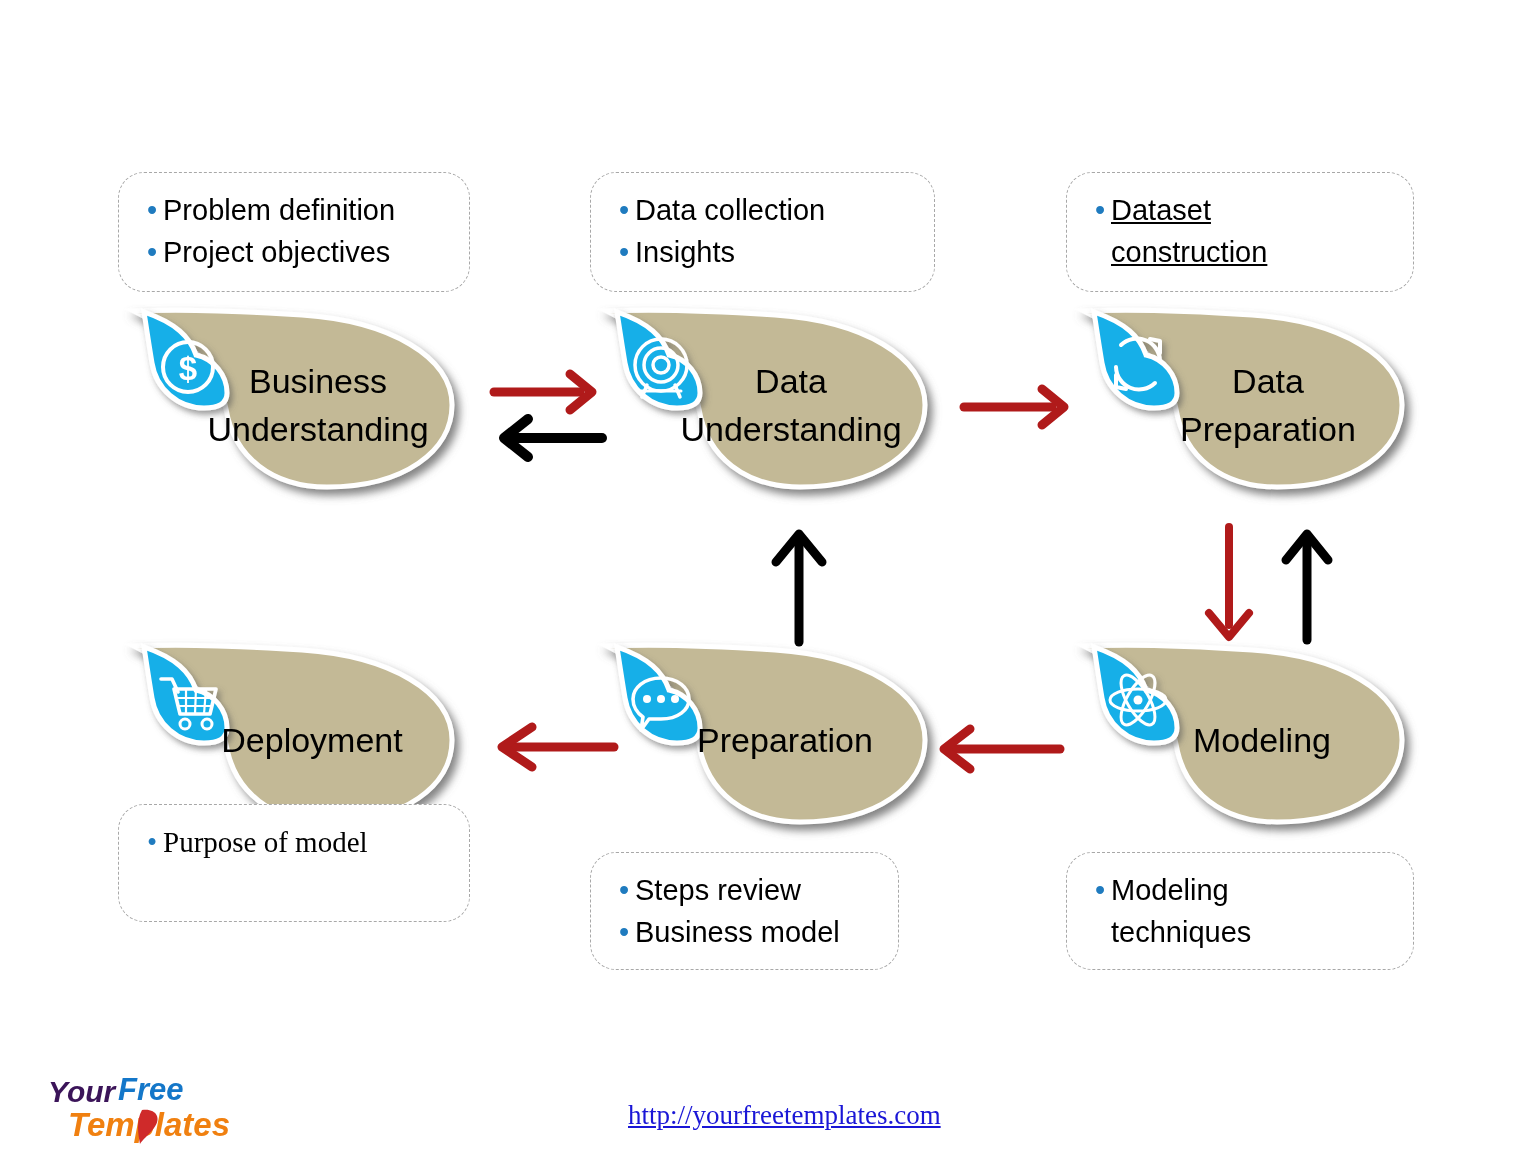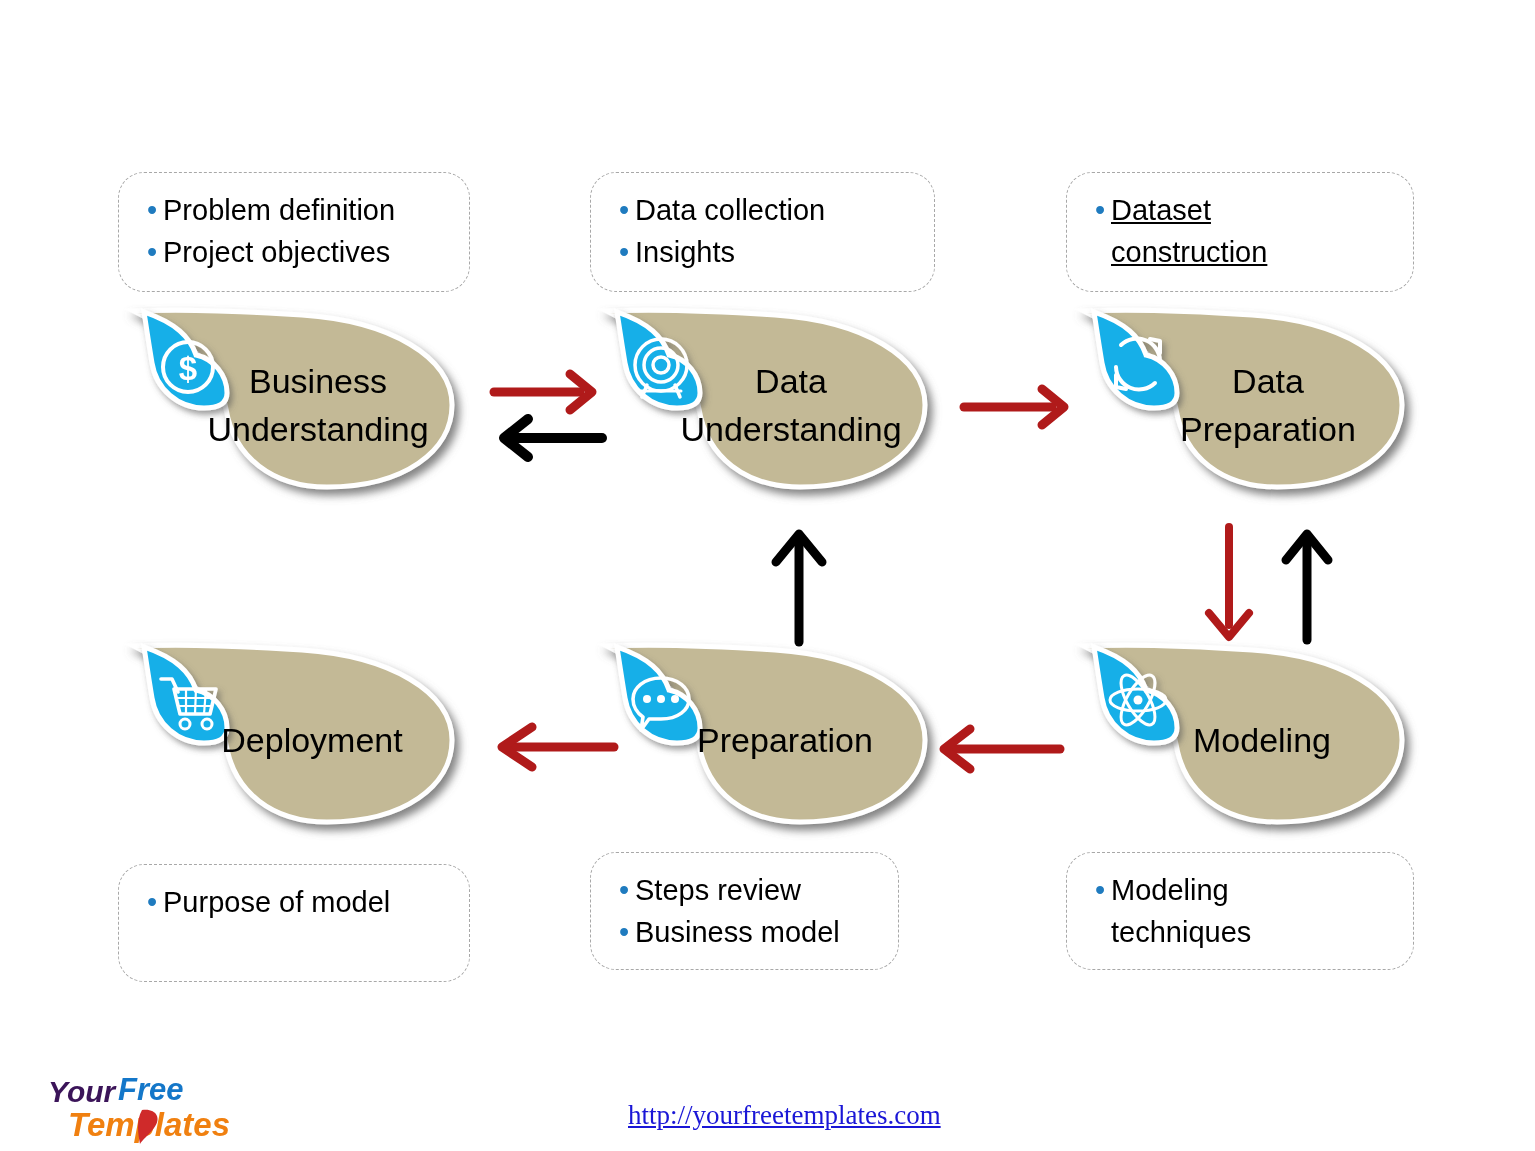--- a/index.html
+++ b/index.html
@@ -308,21 +308,21 @@
             <ellipse rx="28" ry="11" fill="none" stroke="#ffffff" stroke-width="3" transform="rotate(60)"></ellipse>
             <ellipse rx="28" ry="11" fill="none" stroke="#ffffff" stroke-width="3" transform="rotate(120)"></ellipse>
             <circle r="4.5" fill="#ffffff"></circle>
           </g>
         </g>
       </svg>
     </div>
     <div class="label one-line">Modeling</div>
   </div>
 
-  <div class="note" style="left:118px; top:864px; width:352px; height:118px;">
+  <div class="note" style="left:118px; top:804px; width:352px; height:118px;font-family:Liberation Serif, serif;">
     <ul>
       <li>Purpose of model</li>
     </ul>
   </div>
 
   <div class="note" style="left:590px; top:852px; width:309px; height:118px;">
     <ul>
       <li>Steps review</li>
       <li>Business model</li>
     </ul>

